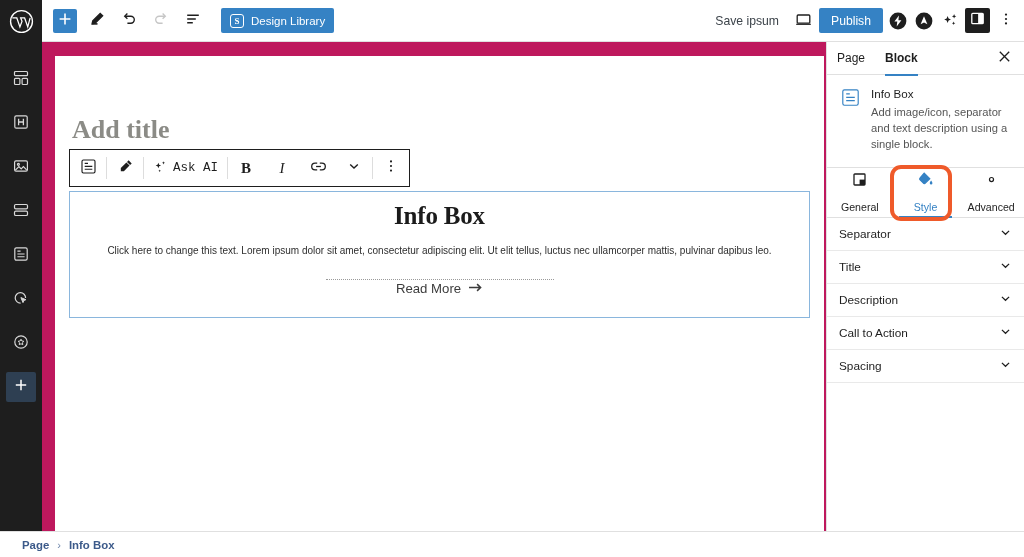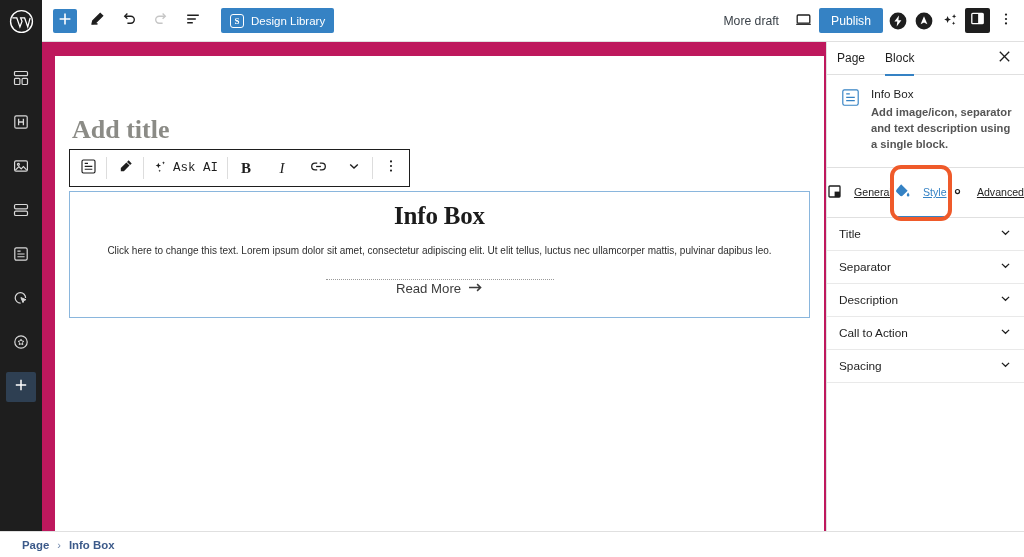--- a/index.html
+++ b/index.html
@@ -145,44 +145,44 @@
   }
   #sb-tabs {
     height: 33px; display: flex; align-items: center;
     border-bottom: 1px solid #e0e0e0; position: relative;
   }
   .sb-tab {
     font-size: 12px; color: #1e1e1e; cursor: pointer;
     padding: 0 10px; height: 33px; display: flex; align-items: center;
     position: relative;
   }
-  .sb-tab.active { font-weight: 400; }
+  .sb-tab.active { font-weight: 700; }
   .sb-tab.active::after {
     content: ""; position: absolute; left: 10px; right: 10px; bottom: -1px;
     height: 2px; background: #3582c4;
   }
   #sb-close {
     margin-left: auto; margin-right: 10px;
     width: 20px; height: 20px; display: flex; align-items: center; justify-content: center;
     cursor: pointer; color: #1e1e1e;
   }
   #sb-blockcard {
     display: flex; gap: 11px; padding: 12px 12px 14px 14px;
   }
   #sb-block-name { font-size: 11.6px; color: #1e1e1e; margin-bottom: 4px; }
-  #sb-block-desc { font-size: 11.2px; color: #555; line-height: 1.45; font-weight: bold; }
+  #sb-block-desc { font-size: 11.2px; color: #555; line-height: 1.45; }
 
   #sb-modetabs {
     display: flex; border-top: 1px solid #e0e0e0; border-bottom: 1px solid #e0e0e0;
     position: relative; height: 51px;
   }
   .mode-tab {
-    flex: 1; display: flex; flex-direction: row; align-items: center;
+    flex: 1; display: flex; flex-direction: column; align-items: center;
     justify-content: center; gap: 12px; cursor: pointer;
-    font-size: 10.6px; color: #1e1e1e; position: relative; text-decoration: underline;
+    font-size: 10.6px; color: #1e1e1e; position: relative;
   }
   .mode-tab.active { color: #3582c4; align-items: center; }
   .mode-tab.active::after {
     content: ""; position: absolute; left: 6px; right: 6px; bottom: -1px;
     height: 2px; background: #3582c4;
   }
   #style-highlight {
     position: absolute; left: 63px; top: -3px;
     width: 62px; height: 56px;
     border: 4px solid #ef5a2a; border-radius: 11px;
@@ -330,21 +330,21 @@
         </span>
       </button>
 
       <div class="design-library">
         <span class="dl-badge">S</span>
         <span>Design Library</span>
       </div>
     </div>
 
     <div class="tb-right">
-      <span class="save-draft">More draft</span>
+      <span class="save-draft">Save ipsum</span>
       <button class="sq-btn">
         <span>
           <svg width="17" height="17" viewBox="0 0 17 17" fill="none" stroke="#1e1e1e" stroke-width="1.3">
             <rect x="2.2" y="4" width="12.6" height="8.1" rx="0.9"></rect>
             <path d="M1.2 13.3h14.6" stroke-width="1.2"></path>
           </svg>
         </span>
       </button>
       <button class="publish-btn">Publish</button>
       <div class="dark-icon">
@@ -532,29 +532,29 @@
             <path d="M14 8c0-.35-.03-.7-.09-1.03l1.22-.95-1.35-2.34-1.44.58a5.9 5.9 0 0 0-1.78-1.03L10.36 1.8h-2.7l-.2 1.43a5.9 5.9 0 0 0-1.79 1.03l-1.44-.58-1.35 2.34 1.22.95A6 6 0 0 0 4 8c0 .35.03.7.1 1.03l-1.22.95 1.35 2.34 1.44-.58c.52.44 1.13.79 1.79 1.03l.2 1.43h2.7l.2-1.43a5.9 5.9 0 0 0 1.78-1.03l1.44.58 1.35-2.34-1.22-.95c.06-.33.09-.68.09-1.03z" opacity="0"></path>
           </svg>
         </span>
         <span>Advanced</span>
       </div>
       <div id="style-highlight"></div>
     </div>
 
     <div>
       <div class="accordion-row">
-        <span class="accordion-label">Title</span>
+        <span class="accordion-label">Separator</span>
         <span class="accordion-chevron">
           <svg width="13" height="13" viewBox="0 0 13 13" fill="none" stroke="#1e1e1e" stroke-width="1.25">
               <path d="M2.9 4.9l3.6 3.4 3.6-3.4"></path>
             </svg>
         </span>
       </div>
       <div class="accordion-row">
-        <span class="accordion-label">Separator</span>
+        <span class="accordion-label">Title</span>
         <span class="accordion-chevron">
           <svg width="13" height="13" viewBox="0 0 13 13" fill="none" stroke="#1e1e1e" stroke-width="1.25">
               <path d="M2.9 4.9l3.6 3.4 3.6-3.4"></path>
             </svg>
         </span>
       </div>
       <div class="accordion-row">
         <span class="accordion-label">Description</span>
         <span class="accordion-chevron">
           <svg width="13" height="13" viewBox="0 0 13 13" fill="none" stroke="#1e1e1e" stroke-width="1.25">

